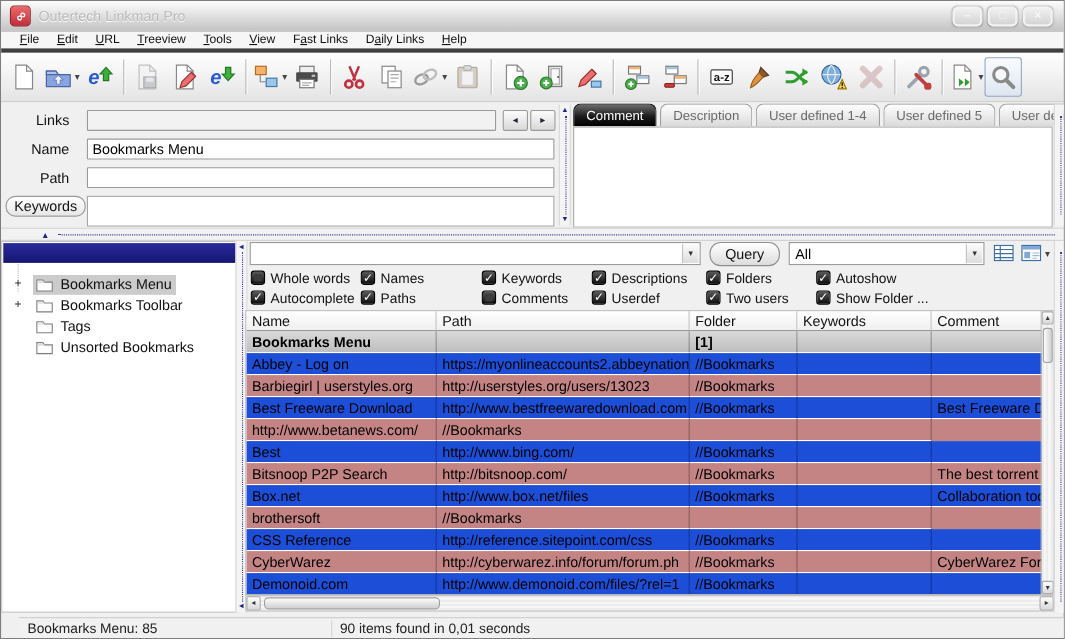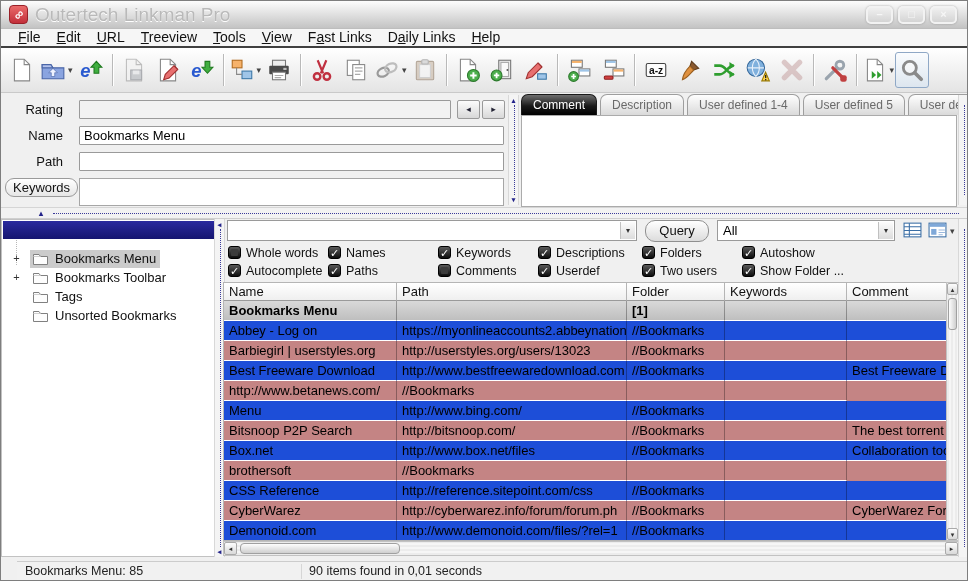--- a/index.html
+++ b/index.html
@@ -10,31 +10,31 @@
   
   .titlebar { position:absolute; left:0; top:0; width:100%; height:28px;
     background:linear-gradient(180deg,#fdfdfd 0%,#e3e3e3 45%,#c3c3c3 100%);
     display:flex; align-items:center; padding:0 8px; gap:7px;
     border-bottom:1px solid #bdbdbd; }
   .app-icon { width:19px; height:19px; border-radius:4px;
     background:linear-gradient(#ea6a6a,#c22f3a); border:1px solid #992028;
     color:#fff; font-weight:bold; font-size:13px; display:flex;
     align-items:center; justify-content:center; }
   .app-icon span{ display:block; transform:rotate(-45deg); }
-  .title-text { font-size:19px; color:#b9b9b9; text-shadow:0 1px 0 #fff; }
+  .title-text { font-size:13px; color:#b9b9b9; text-shadow:0 1px 0 #fff; }
   .win-buttons { margin-left:auto; display:flex; gap:5px; padding-right:2px; }
   .win-btn { width:27px; height:18px; border:2px solid #f2f2f2; border-radius:5px;
     color:#f6f6f6; font-size:11px; line-height:13px; text-align:center;
     background:rgba(255,255,255,.10); box-shadow:0 0 2px rgba(120,120,120,.7);
     font-weight:bold; }
 
   
   .menubar { position:absolute; left:0; top:28px; width:100%; height:19px;
-    background:#f6f6f6; border-bottom:2px solid #404040; display:flex;
-    align-items:center; padding-left:9px; font-size:14px; color:#111; }
+    background:#f6f6f6; border-bottom:4px solid #404040; display:flex;
+    align-items:center; padding-left:9px; font-size:11px; color:#111; }
   .menu-item { padding:1px 8px 2px 8px; white-space:nowrap; }
 
   
   .toolbar { position:absolute; left:0; top:47px; width:100%; height:45px;
     background:linear-gradient(180deg,#ffffff,#e4e4e4);
     border-bottom:1px solid #c9c9c9; display:flex; align-items:center;
     padding:0 4px; }
   .tb-btn { height:36px; min-width:34px; display:flex; align-items:center;
     justify-content:center; border:1px solid transparent; border-radius:3px; }
   .tb-btn svg { display:block; }
@@ -447,21 +447,21 @@
         <span>
           <svg width="26" height="26" viewBox="0 0 24 24">
             <circle cx="10" cy="10" r="6" fill="rgba(250,250,250,.6)" stroke="#8a8a8a" stroke-width="2.6"></circle>
             <path d="M14.5 14.5L20.5 20.5" stroke="#8a8a8a" stroke-width="3.4" stroke-linecap="round" fill="none"></path>
           </svg>
         </span>
       </div>
     </div>
 
   <div class="toppane">
-    <div class="form-label" style="top:9px;">Rating</div>
+    <div class="form-label" style="top:9px;">Links</div>
     <input class="fld disabled" style="top: 7px; width: 372px;" disabled="" value="">
     <div class="spinner" style="left:456px; top:7px;">◂</div>
     <div class="spinner" style="left:481px; top:7px;">▸</div>
 
     <div class="form-label" style="top:35px;">Name</div>
     <input class="fld" style="top: 33px;" value="Bookmarks Menu">
 
     <div class="form-label" style="top:61px;">Path</div>
     <input class="fld" style="top: 59px;" value="">
 
@@ -671,21 +671,21 @@
             <div class="gc"></div>
             <div class="gc">Best Freeware Do</div>
           </div>
           <div class="gridrow rose">
             <div class="gc">http://www.betanews.com/</div>
             <div class="gc">//Bookmarks</div>
             <div class="gc"></div>
             <div class="gc"></div>
           </div>
           <div class="gridrow yellow">
-            <div class="gc">Menu</div>
+            <div class="gc">Best</div>
             <div class="gc">http://www.bing.com/</div>
             <div class="gc">//Bookmarks</div>
             <div class="gc"></div>
             <div class="gc"></div>
           </div>
           <div class="gridrow rose">
             <div class="gc">Bitsnoop P2P Search</div>
             <div class="gc">http://bitsnoop.com/</div>
             <div class="gc">//Bookmarks</div>
             <div class="gc"></div>

